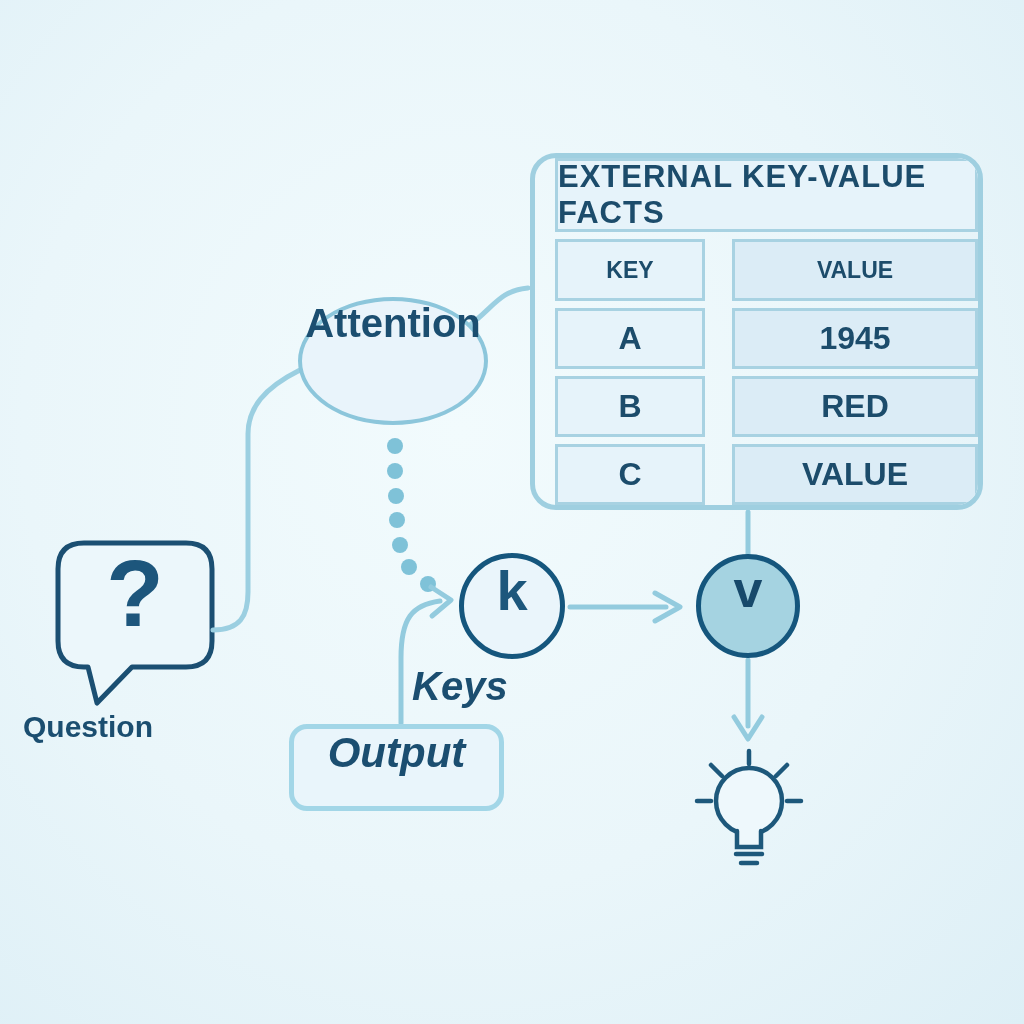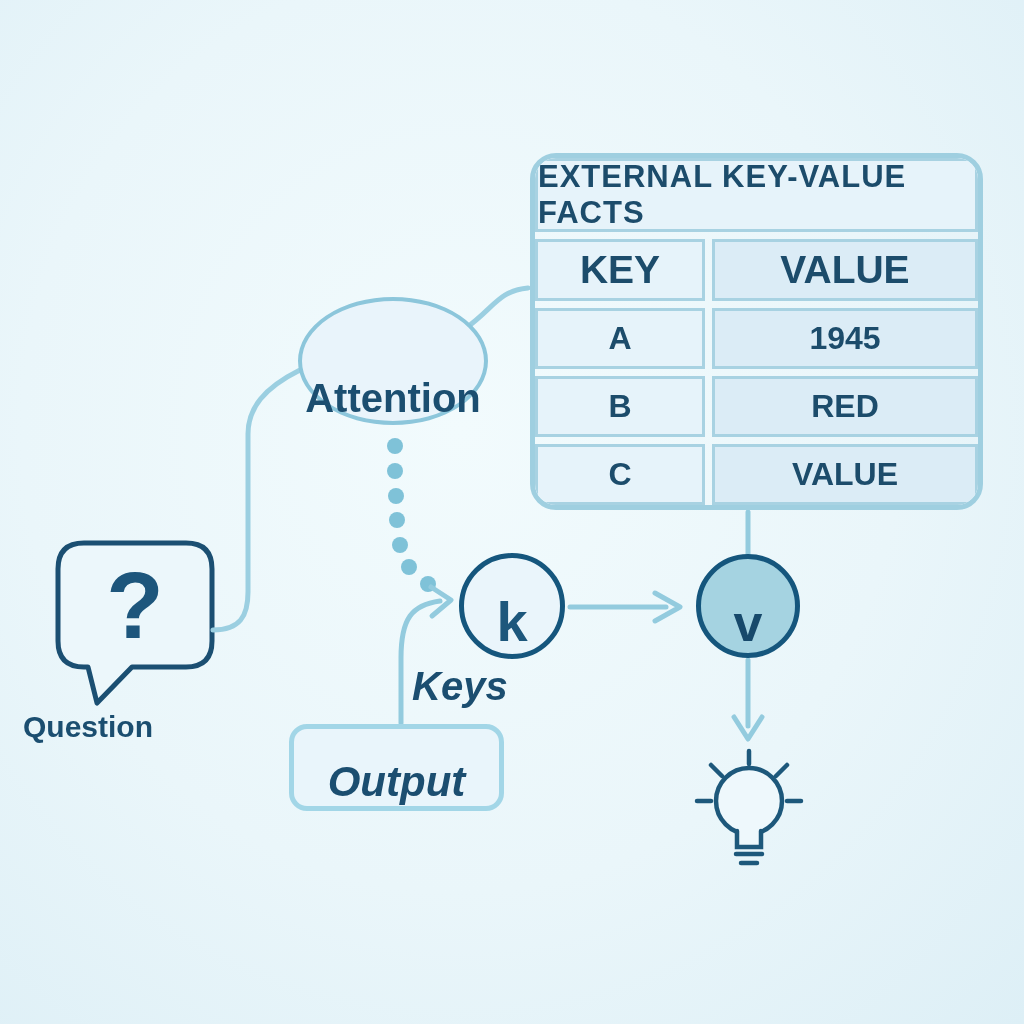--- a/index.html
+++ b/index.html
@@ -5,43 +5,43 @@
   html,body{margin:0;padding:0;}
   .scene{
     position:relative;
     width:1024px;height:1024px;
     background:radial-gradient(ellipse at 45% 42%, #f2fbfd 0%, #eaf6fa 55%, #ddeff6 100%);
     font-family:"Liberation Sans","DejaVu Sans",sans-serif;
     color:#1b4e70;
     overflow:hidden;
   }
   .layer{position:absolute;left:0;top:0;}
-  .node{position:absolute;display:flex;align-items:flex-end;justify-content:center;box-sizing:border-box;}
+  .node{position:absolute;display:flex;align-items:flex-start;justify-content:center;box-sizing:border-box;}
 
   .ellipse{
     left:298px;top:297px;width:190px;height:128px;
     background:#e9f4fb;border:4px solid #8cc6db;border-radius:50%;
     font-size:40px;font-weight:700;z-index:2;
   }
 
   .facts{
     position:absolute;left:530px;top:153px;width:453px;height:357px;
     border:5px solid #9fcfe0;border-radius:26px;box-sizing:border-box;
     display:grid;grid-template-columns:170px 1fr;grid-template-rows:74px 62px 1fr 1fr 1fr;
     gap:7px;overflow:hidden;z-index:2;background:transparent;
   }
   .cell{
     display:flex;align-items:center;justify-content:center;
     border:3px solid #a8d2e2;box-sizing:border-box;
-    font-weight:700;color:#1c4c6b;
+    font-weight:700;color:#1c4c6b;margin-left:20px;
   }
   .cell.title{grid-column:1 / span 2;font-size:31px;letter-spacing:1px;background:#e6f3fa;}
   .cell.key-col{background:#e6f3fa;font-size:32px;}
   .cell.val-col{background:#dbecf6;font-size:32px;}
-  .cell.hdr{font-size:39px;}
+  .cell.hdr{font-size:23px;}
 
   .circle{
     border-radius:50%;z-index:2;
   }
   .k-circle{left:459px;top:553px;width:106px;height:106px;background:#eaf5fb;border:5px solid #15567d;font-size:56px;font-weight:600;color:#1d577c;}
   .v-circle{left:696px;top:554px;width:104px;height:104px;background:#a5d3e1;border:5px solid #15567d;font-size:52px;font-weight:700;color:#17496b;}
 
   .output-box{
     left:289px;top:724px;width:215px;height:87px;
     background:#e9f5fb;border:5px solid #a2d6e7;border-radius:18px;

